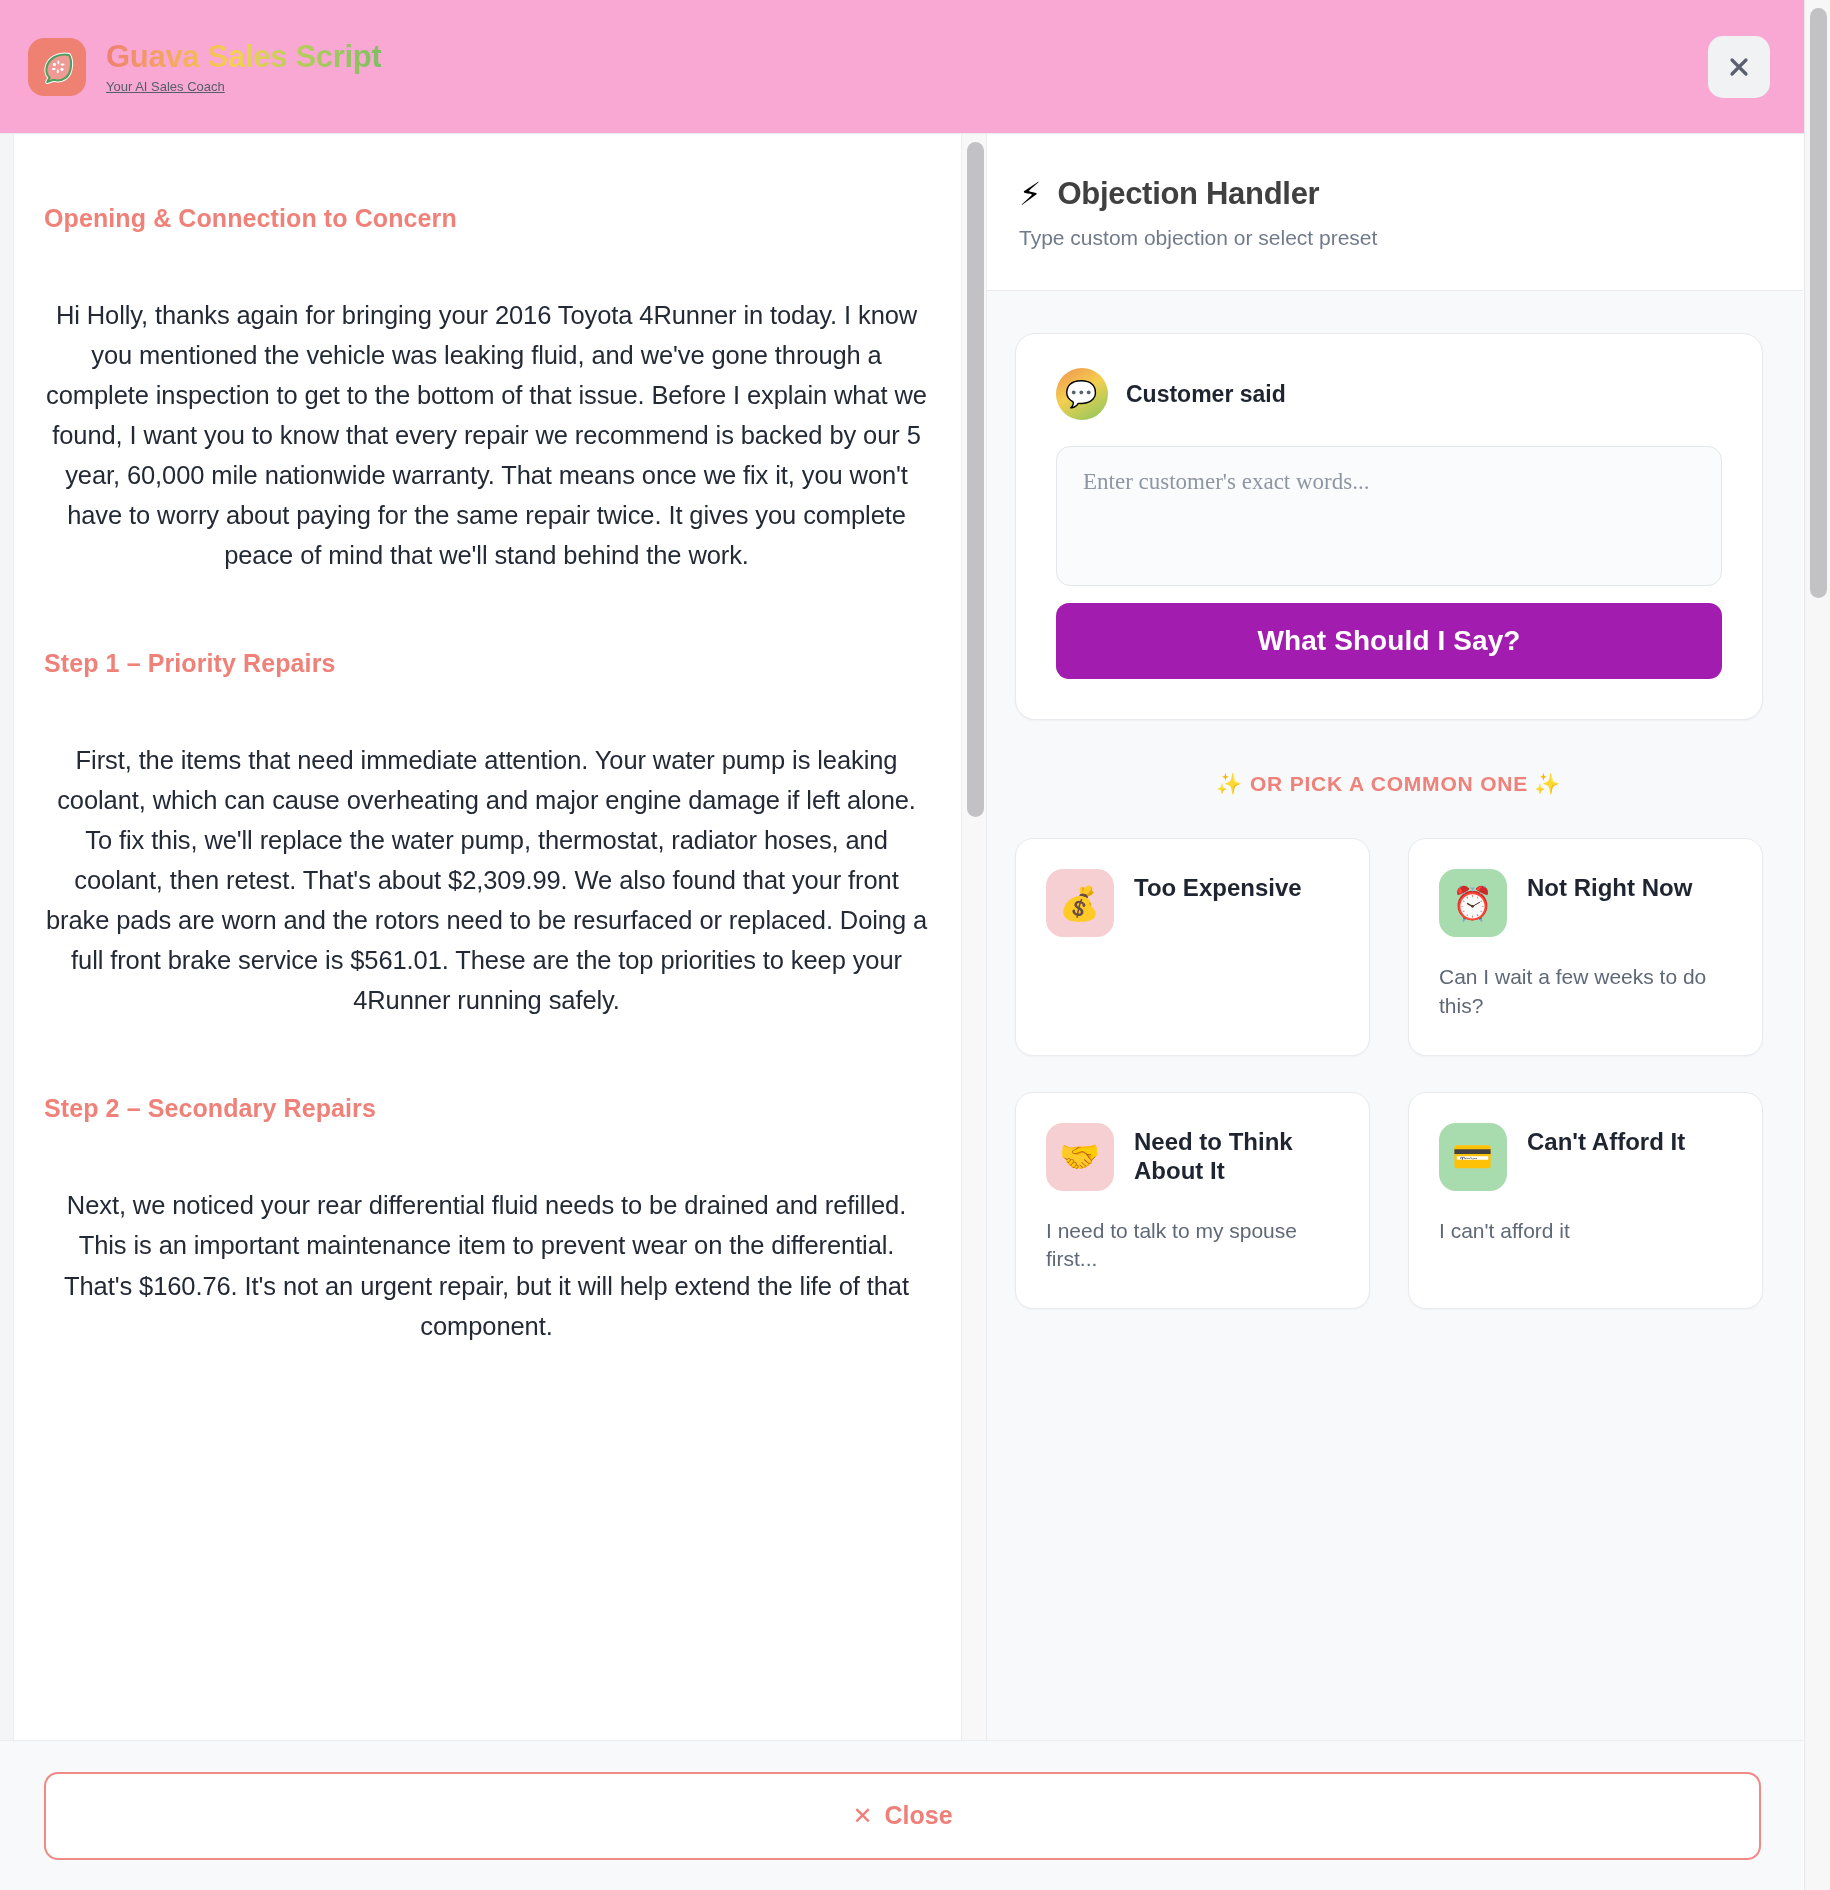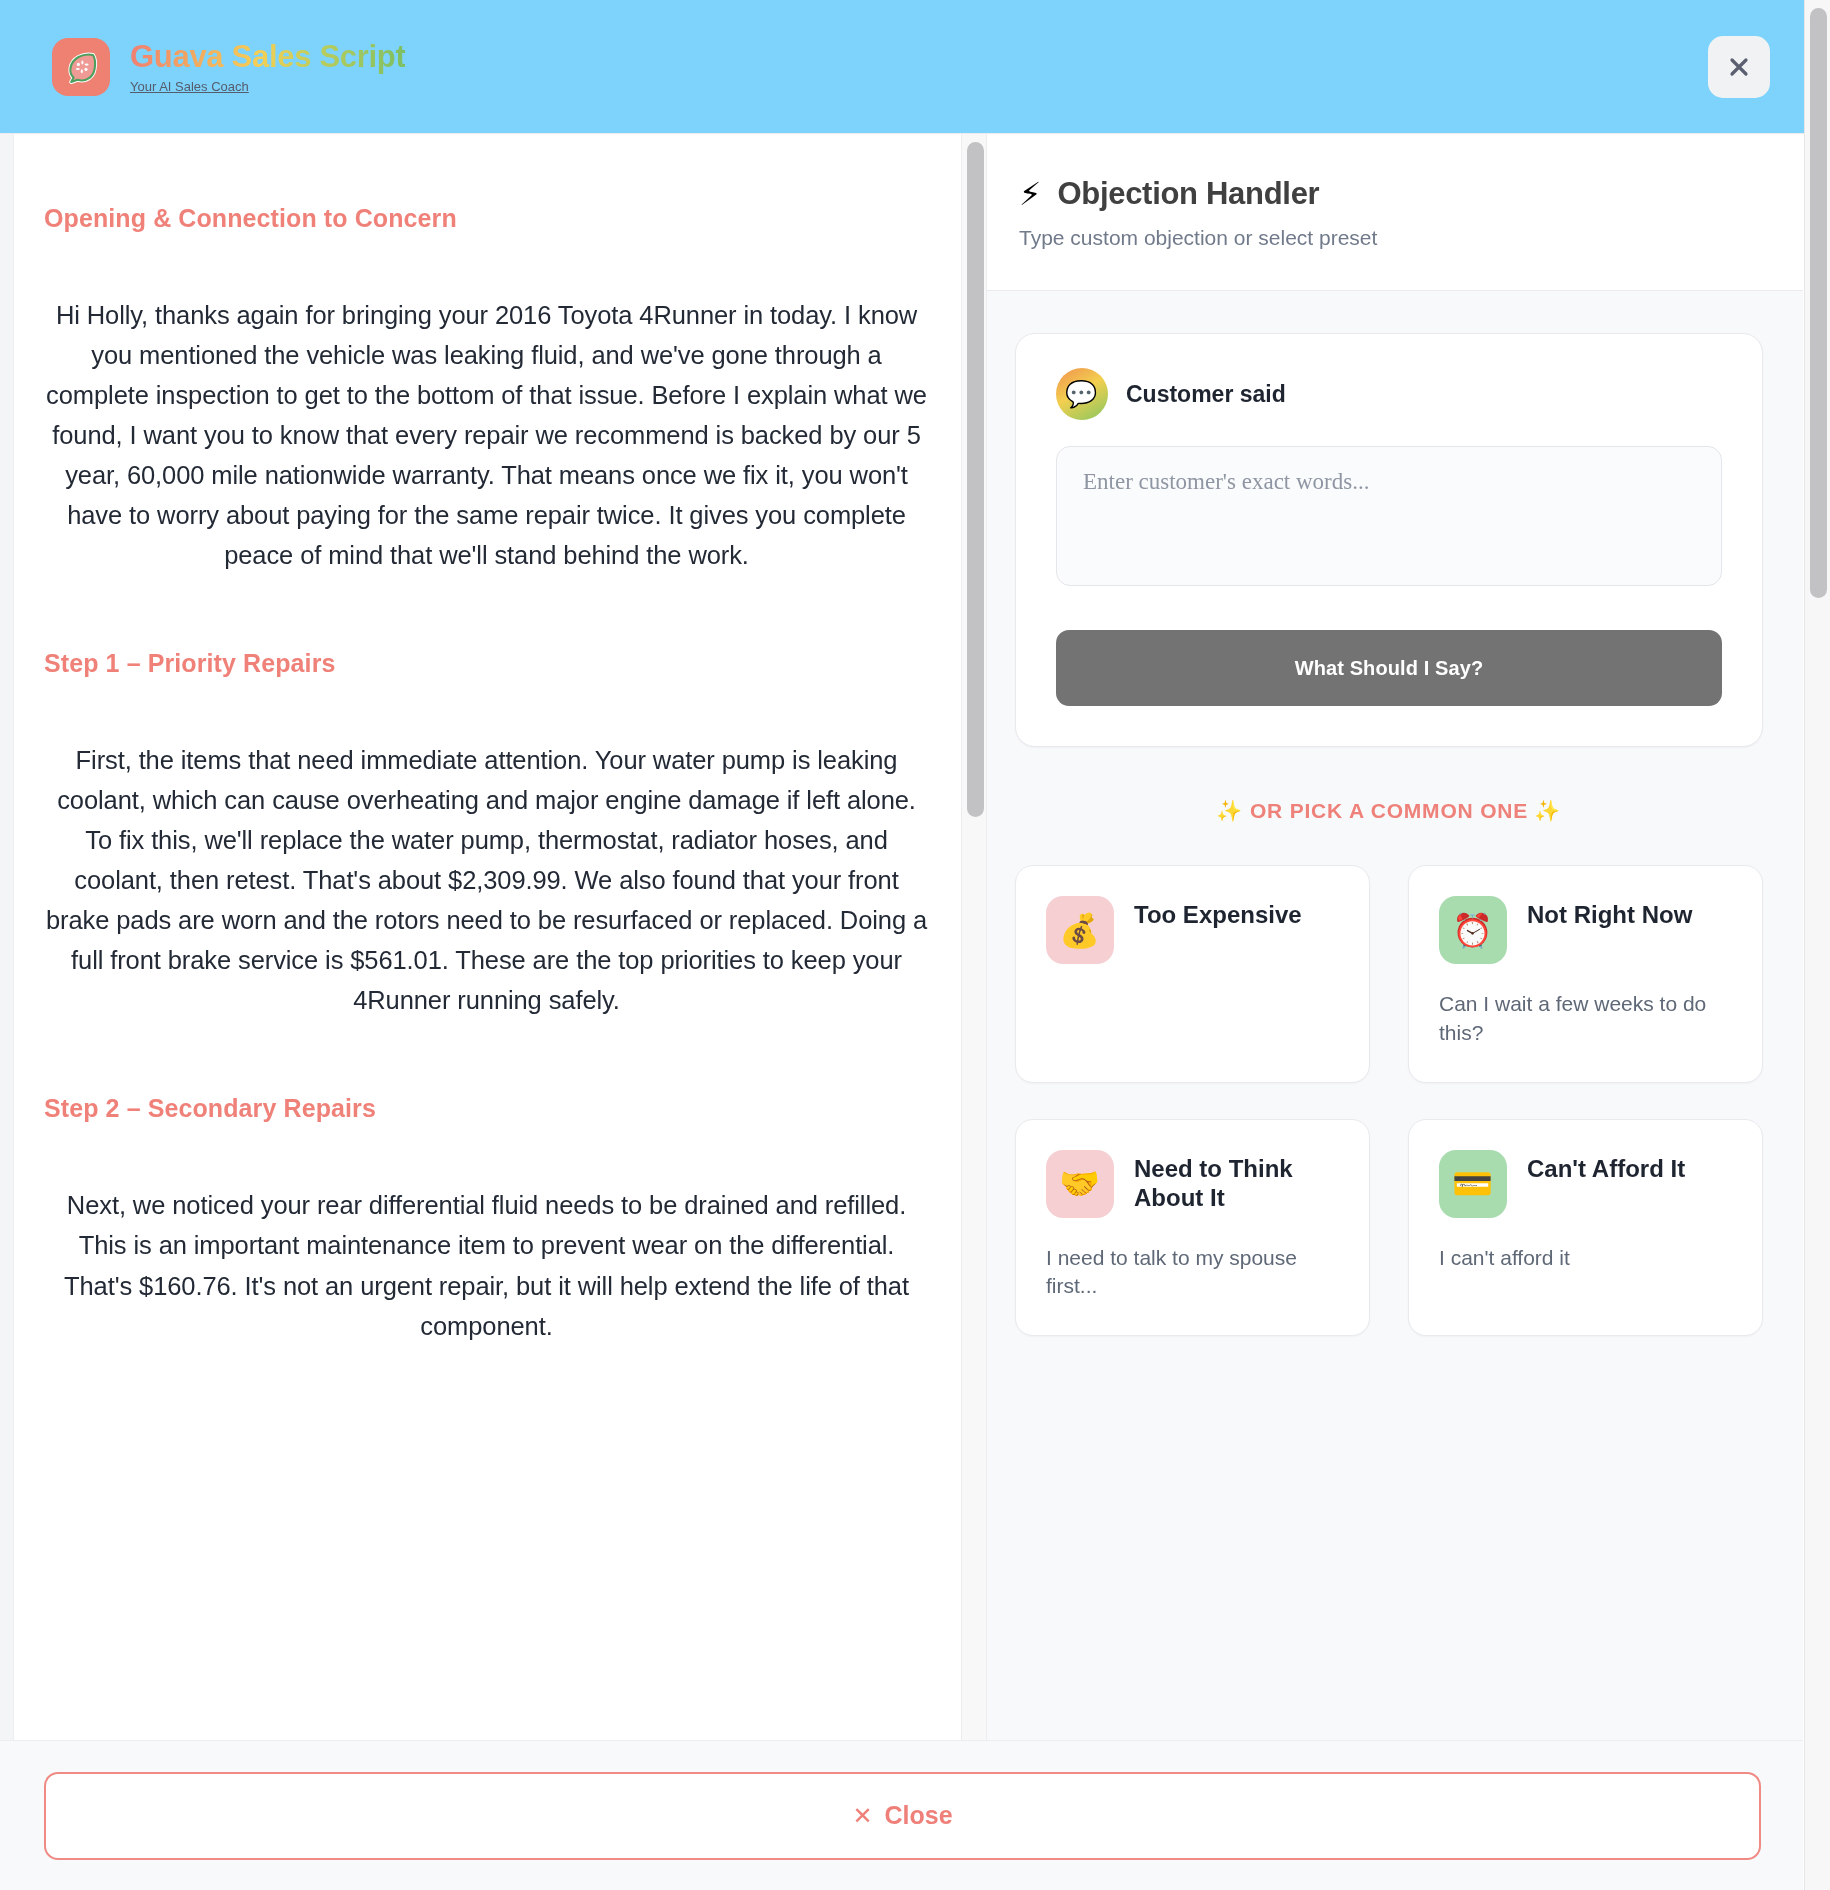--- a/index.html
+++ b/index.html
@@ -47,24 +47,24 @@
     border-right: 1px solid #eceef1;
     z-index: 5;
   }
 
   
   .header {
     position: relative;
     height: 134px;
     flex: 0 0 134px;
     border-bottom: 1px solid #e9ebee;
-    background: #7dd3fc;
+    background: #f9a8d4;
     display: flex;
     align-items: center;
-    padding-left: 52px;
+    padding-left: 28px;
     padding-right: 60px;
     z-index: 10;
   }
 
   .brand { display: flex; align-items: center; gap: 20px; }
 
   .brand-logo {
     width: 58px; height: 58px;
     border-radius: 16px;
     background: #ef8172;
@@ -228,29 +228,29 @@
     padding: 22px 26px;
     font-family: Liberation Serif, serif;
     font-size: 23px;
     color: #2a3140;
     resize: none;
     outline: none;
   }
   .customer-input::placeholder { color: #8f96a3; }
 
   .what-say-btn {
-    margin-top: 40px;
+    margin-top: 13px;
     width: 100%;
     height: 76px;
     border: none;
     border-radius: 13px;
-    background: #737373;
+    background: #a21caf;
     color: #ffffff;
     font-family: inherit;
-    font-size: 20px;
+    font-size: 28px;
     font-weight: bold;
     letter-spacing: 0.1px;
     cursor: pointer;
   }
 
   .divider-label {
     text-align: center;
     color: #ee8179;
     font-size: 21px;
     font-weight: bold;

